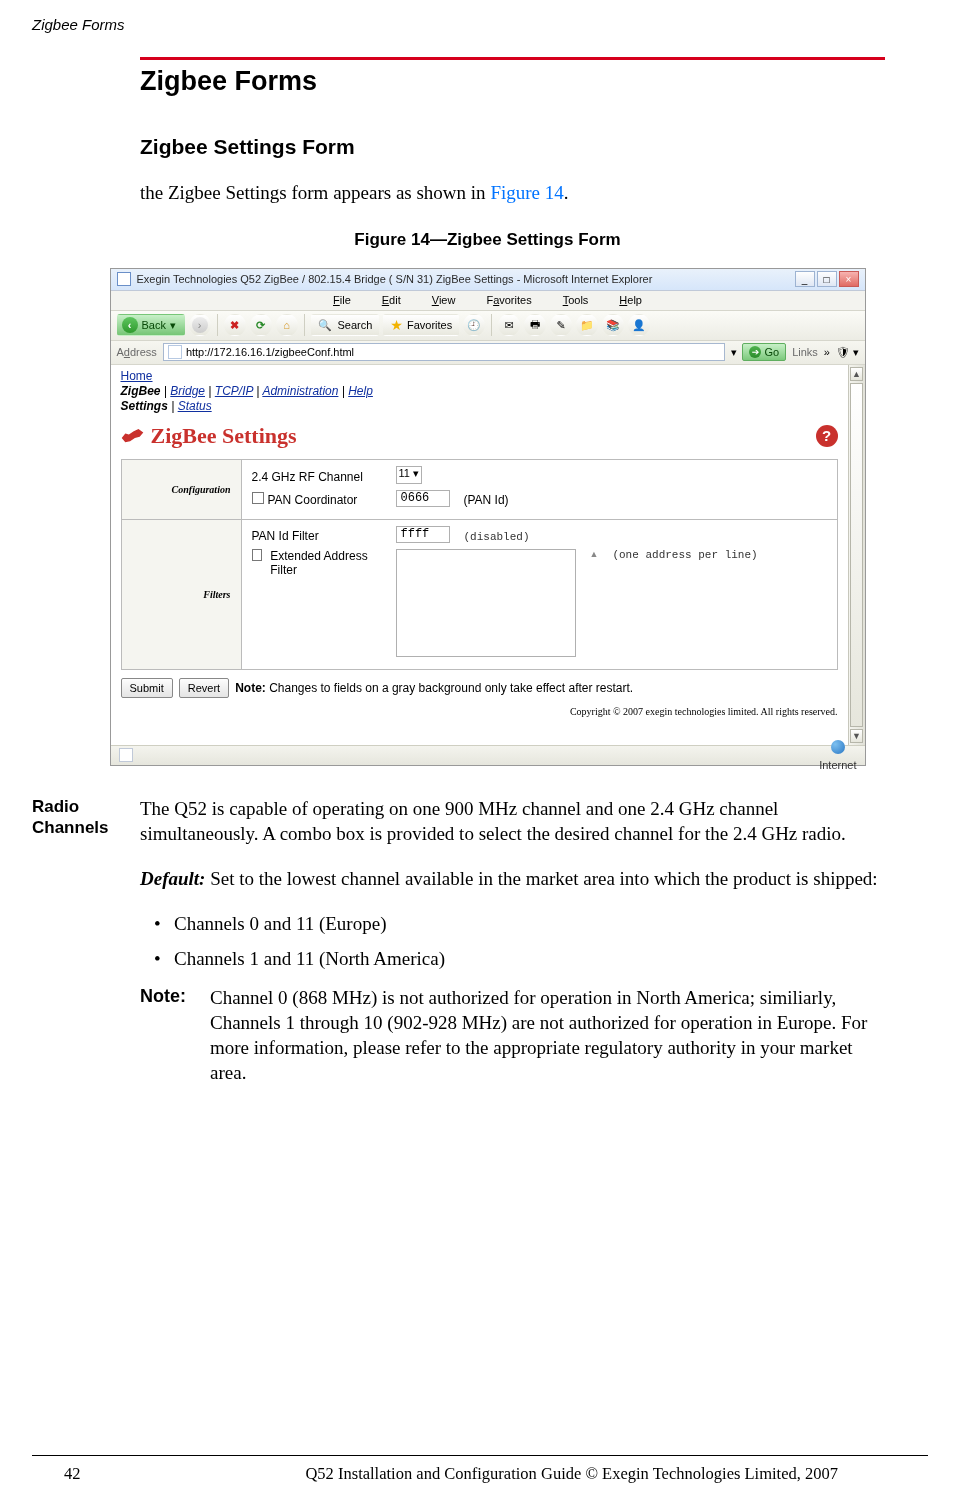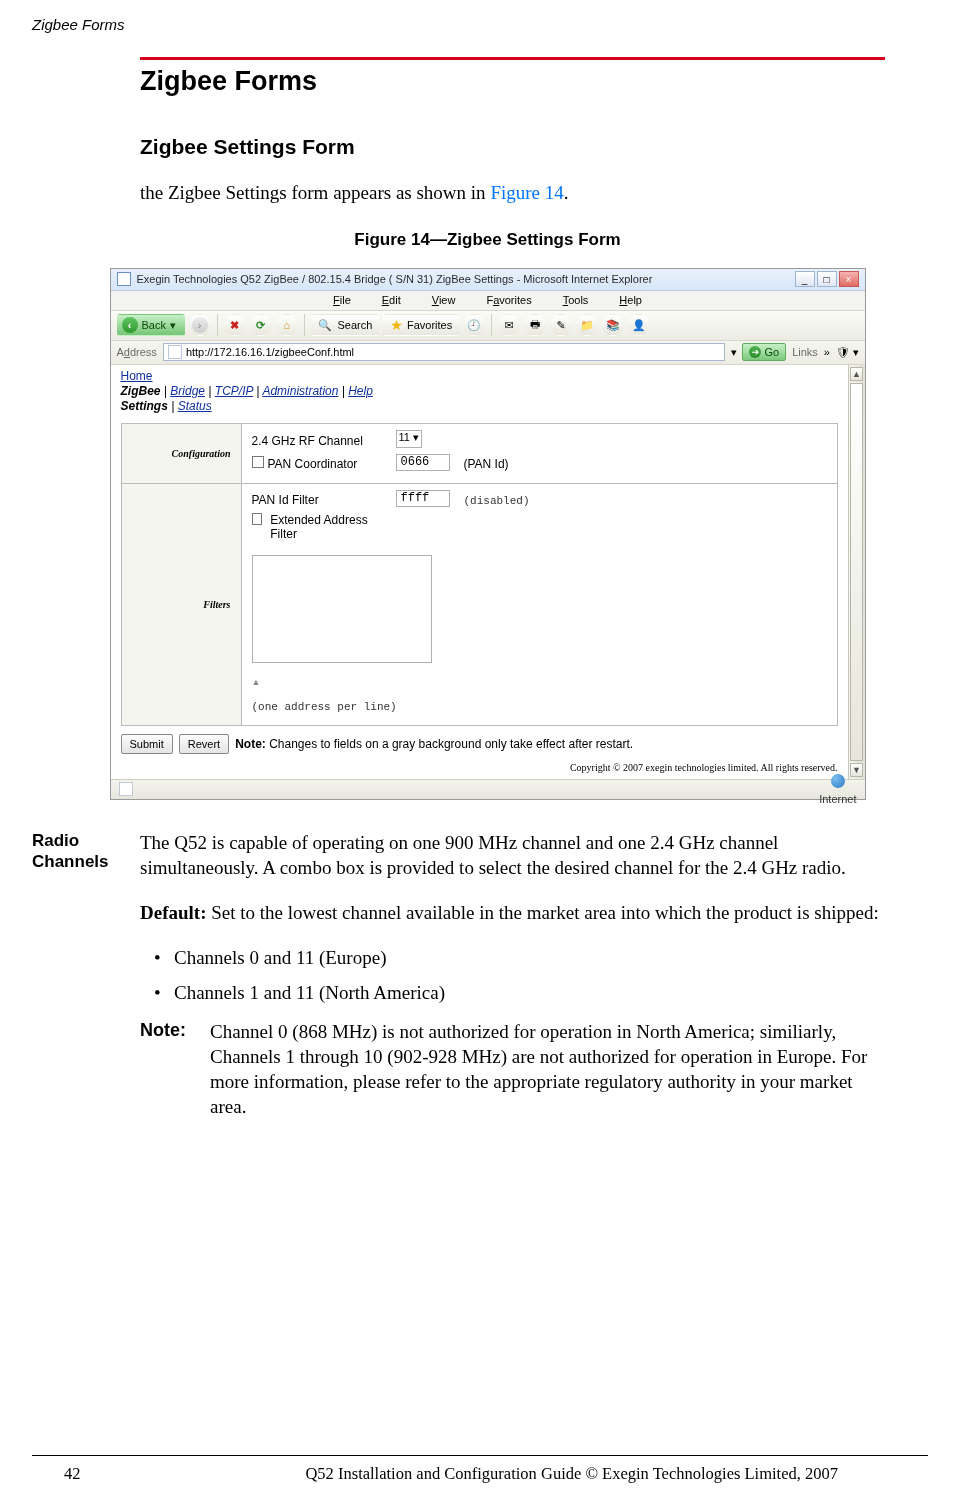--- a/index.html
+++ b/index.html
@@ -82,21 +82,21 @@
   .ie-status .left { display:flex; align-items:center; gap:6px; }
   .ie-status .right { display:flex; align-items:center; gap:5px;flex-direction:column; }
   .ie-status .pageico2 { width:14px;height:14px;border:1px solid #c0c9d8;background:#fff; }
   .globe { width:14px;height:14px;border-radius:50%;background:radial-gradient(circle at 30% 30%, #7cc0f0, #2a77c4); }
 
   
   .body-cols { display:flex; margin-top: 30px; }
   .side-label { width: 140px; padding-left: 32px; font-family: Arial, Helvetica, sans-serif; font-weight: bold; font-size: 17px; line-height: 1.25; }
   .body-text { flex:1; padding-right: 90px; font-size: 19px; line-height: 1.32; }
   .para { margin-bottom: 20px; }
-  .default-label { font-weight: bold; }
+  .default-label { font-style: italic; font-weight: bold; }
   ul.bullets { list-style: none; margin: 14px 0 14px 0; }
   ul.bullets li { position: relative; padding-left: 34px; margin-bottom: 10px; }
   ul.bullets li::before { content: "•"; position: absolute; left: 14px; top: 0; }
   .note-row { display:flex; margin-top: 6px; }
   .note-label { font-family: Arial, Helvetica, sans-serif; font-weight: bold; font-size: 18px; width: 70px; flex-shrink:0; }
   .note-body { flex:1; }
 
   .footer { position: absolute; bottom: 28px; left: 0; right: 15px; display: flex; justify-content: space-between; align-items: flex-end; padding: 0 90px 0 32px; font-size: 16.5px; border-top: 1px solid #000; padding-top: 8px; margin: 0 32px 0 32px; }
   .footer .pg { font-family:"Times New Roman",serif; }
   .footer .ctr { font-family:"Times New Roman",serif; }
@@ -211,20 +211,27 @@
             <span class="l">Bridge</span> |
             <span class="l">TCP/IP</span> |
             <span class="l">Administration</span> |
             <span class="l">Help</span>
           </div>
           <div class="navline">
             <span class="b">Settings</span> |
             <span class="l">Status</span>
           </div>
 
+          <div class="zb-head">
+            <div class="left">
+              <div class="gecko"></div>
+              <div class="zb-title">ZigBee Settings</div>
+            </div>
+            <div class="help-icon">?</div>
+          </div>
 
           <table class="zb-table">
             <tbody>
                 <tr>
               <td class="sidecell">Configuration</td>
               <td>
                 <div class="zb-row">
                   <span class="lbl">2.4 GHz RF Channel</span>
                   <span class="sel"><span>11</span> ▾</span>
                 </div>
@@ -236,21 +243,21 @@
               </td>
             </tr>
             <tr>
               <td class="sidecell">Filters</td>
               <td>
                 <div class="zb-row">
                   <span class="lbl">PAN Id Filter</span>
                   <span class="txt">ffff</span>
                   <span class="mono-note">(disabled)</span>
                 </div>
-                <div class="zb-row" style="align-items:flex-start;flex-direction:column;">
+                <div class="zb-row" style="align-items:flex-start;">
                   <span class="lbl2">
                         <span class="cb"></span>
                         <span>Extended Address Filter</span>
                       </span>
                   <span class="txtarea"></span>
                   <span style="align-self:flex-start;font-size:9px;color:#888;">▲</span>
                   <span class="mono-note" style="align-self:flex-start;">(one address per line)</span>
                 </div>
               </td>
             </tr>

